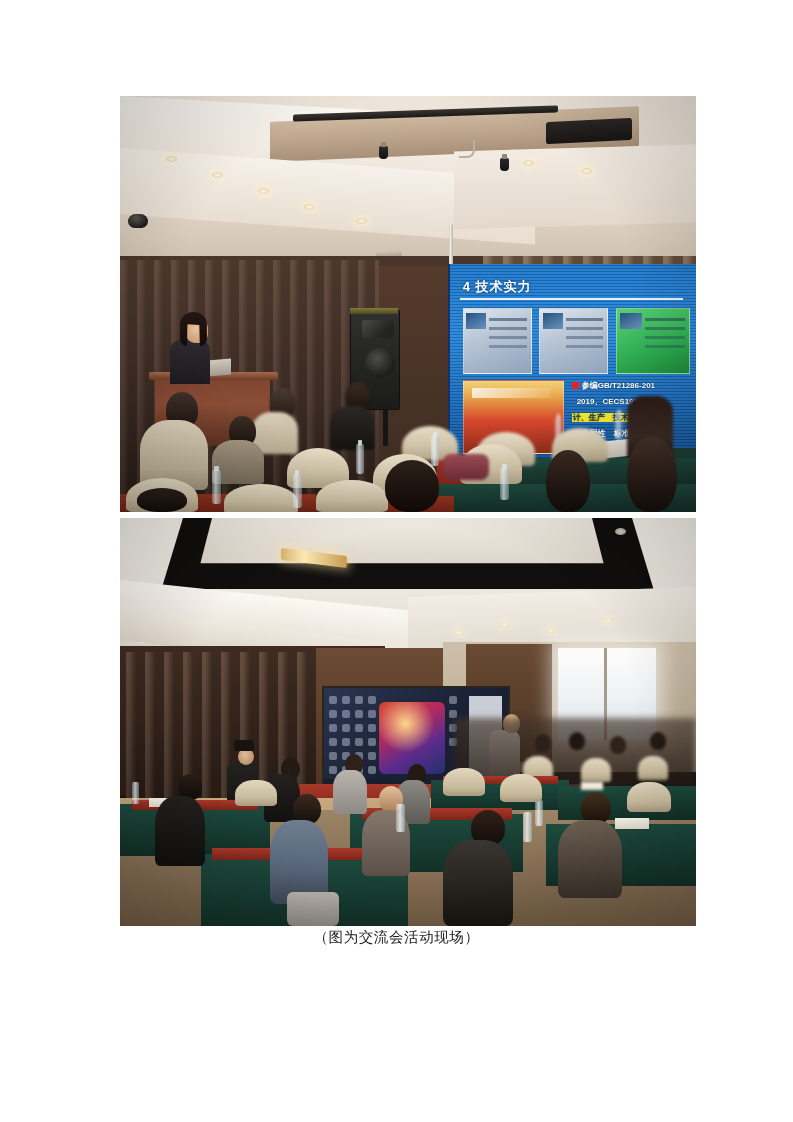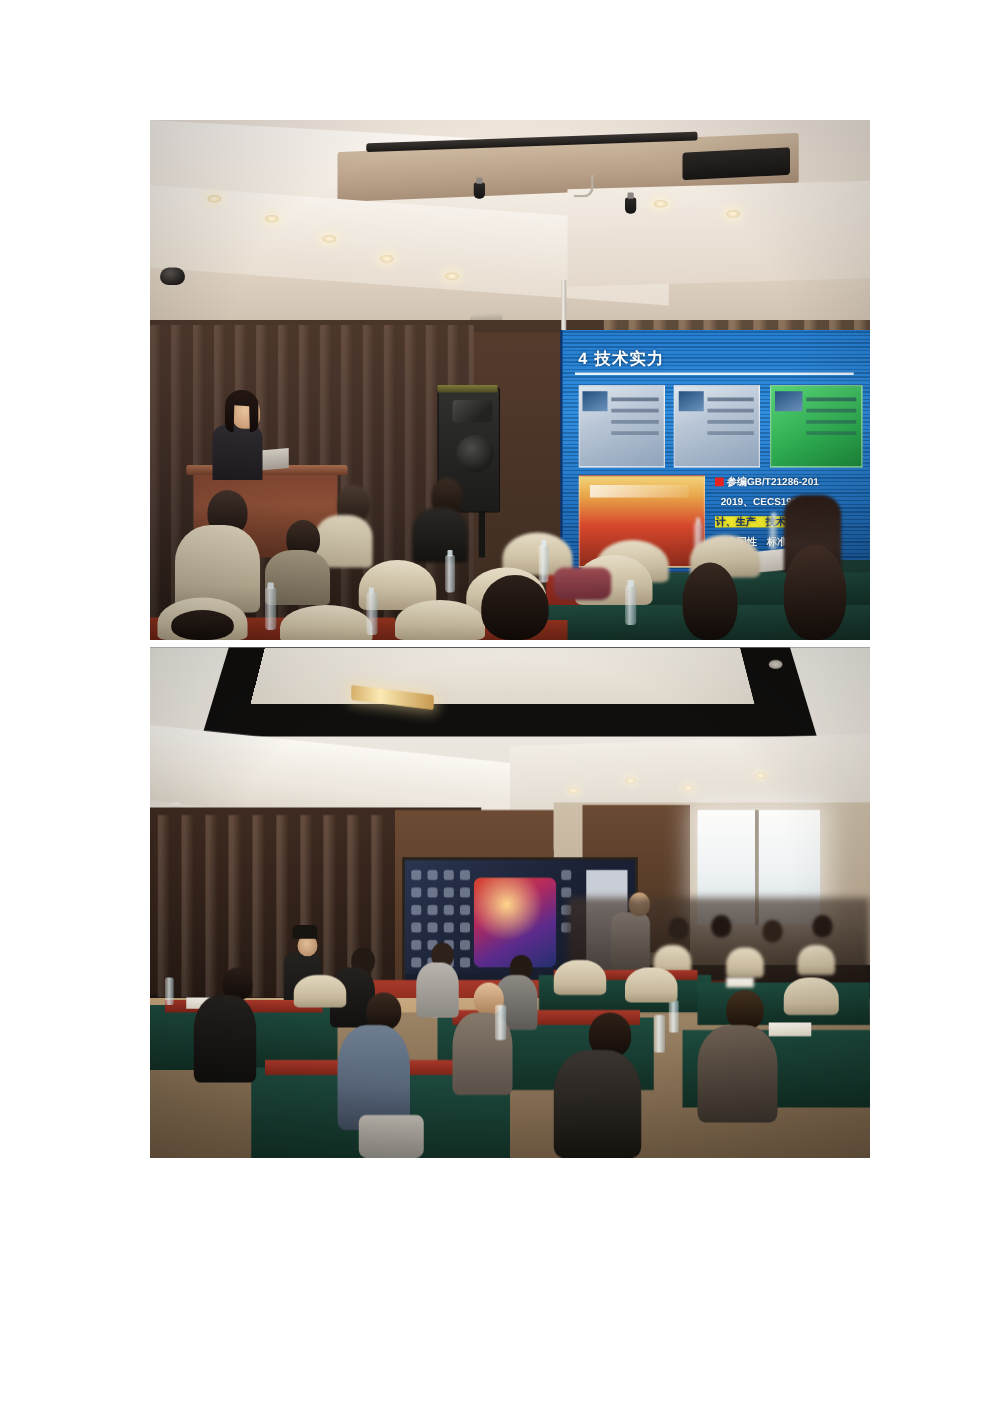--- a/index.html
+++ b/index.html
@@ -783,14 +783,15 @@
       <div class="rect p2-chair" style="left:88%;top:264px;width:44px;height:30px"></div>
       <div class="rect p2-chair" style="left:20%;top:262px;width:42px;height:26px"></div>
 
       <div class="rect p2-bottle" style="left:48%;top:286px;width:9px;height:28px"></div>
       <div class="rect p2-bottle" style="left:70%;top:294px;width:9px;height:30px"></div>
 
       <div class="grain"></div>
     </div>
   </div>
 
+  <div id="caption">（图为交流会活动现场）</div>
 
 </div>
 
 </body></html>

